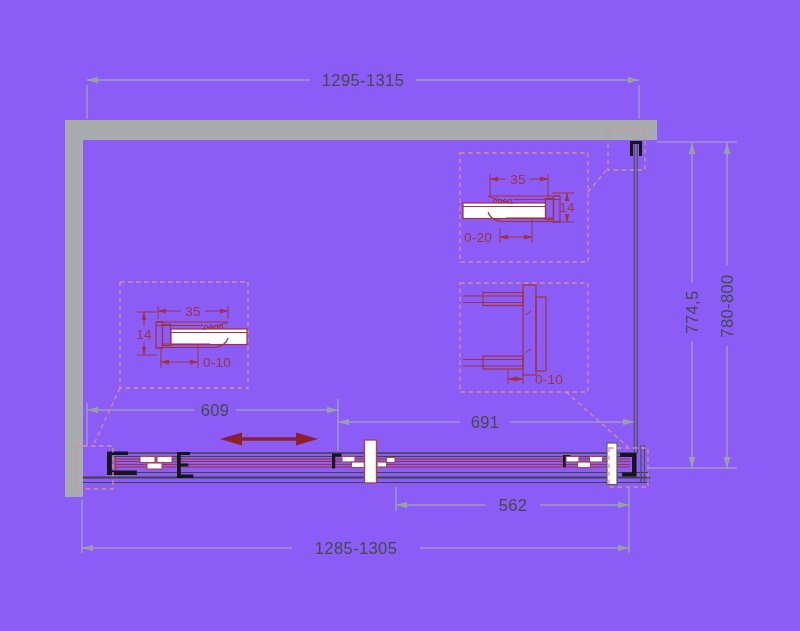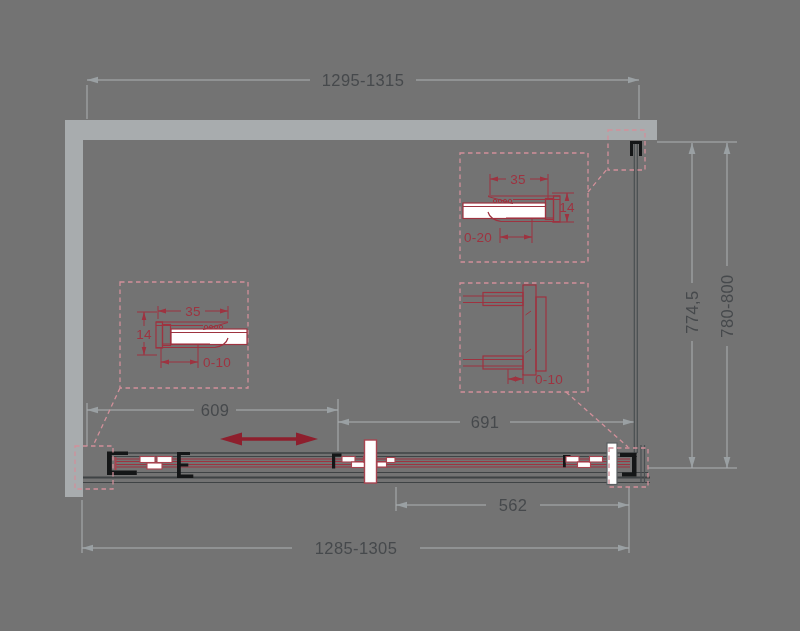--- a/index.html
+++ b/index.html
@@ -1,16 +1,16 @@
 <!DOCTYPE html>
 <html><head>
 <meta charset="utf-8">
 <style>
   html,body{margin:0;padding:0;background:#ffffff;}
-  .stage{position:relative;width:800px;height:631px;background:#737373;overflow:hidden;
+  .stage{position:relative;width:800px;height:631px;background:#8b5cf6;overflow:hidden;
          font-family:"Liberation Sans",sans-serif;}
   svg{display:block;}
   text{font-family:"Liberation Sans",sans-serif;}
   .dim-text{fill:#46494c;font-size:16.5px;letter-spacing:.4px;}
   .det-text{fill:#9e3340;font-size:13.5px;letter-spacing:.3px;}
   .dimline{stroke:#aeb2b4;stroke-width:1;fill:none;}
   .dimarrow{fill:#9aa0a3;stroke:none;}
   .dark{stroke:#3f4345;fill:none;}
   .glassline{stroke:#4a4f52;fill:none;}
   .blackfill{fill:#141617;stroke:none;}

